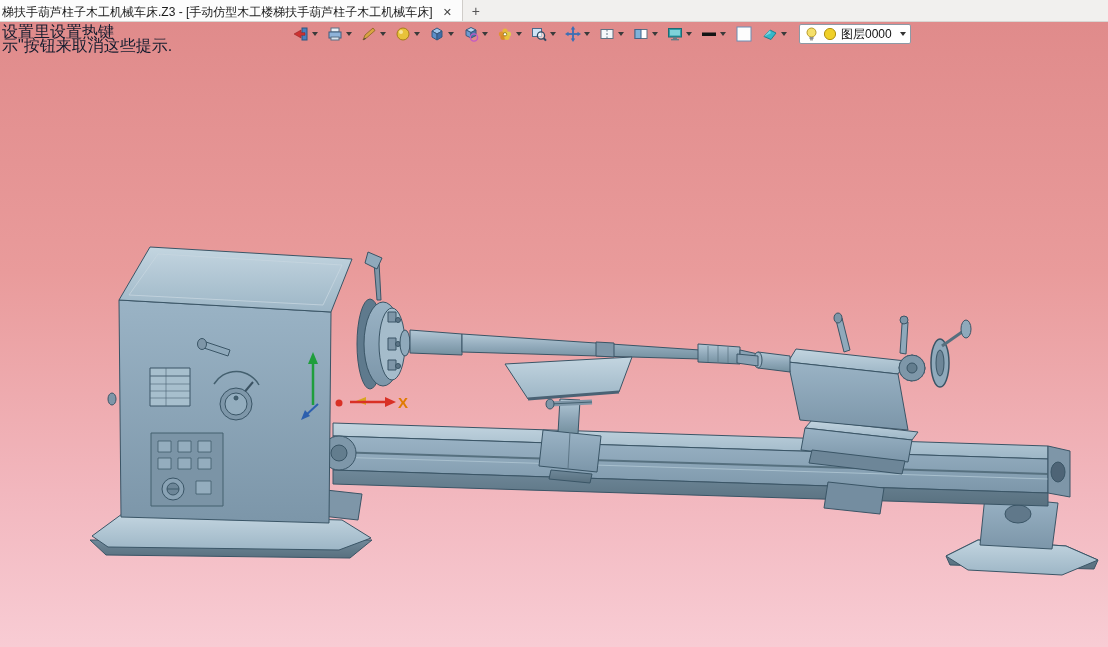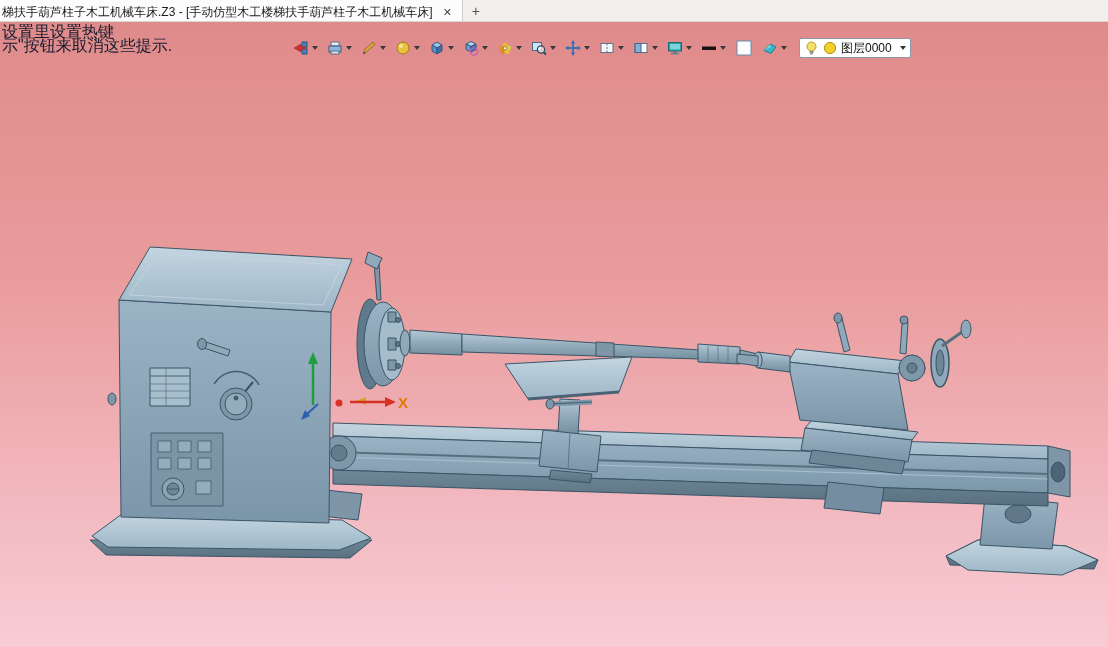--- a/index.html
+++ b/index.html
@@ -28,21 +28,21 @@
     position: absolute; top: 22px; left: 0; width: 1108px; height: 625px;
     background: linear-gradient(180deg, #e08b8b 0%, #e99b9b 40%, #f2b7be 75%, #f8ccd4 100%);
   }
   .hints {
     position: absolute; top: 3px; left: 2px; z-index: 20;
     font-size: 16px; line-height: 14px; color: #131c2e;
   }
 
   
   .toolbar {
-    position: absolute; top: 16px; left: 290px; z-index: 20;
+    position: absolute; top: 2px; left: 290px; z-index: 20;
     display: flex; align-items: flex-start; height: 20px;
   }
   .tbtn {
     display: flex; align-items: center; height: 20px;
     padding: 1px 2px; margin-right: 3px; border: 1px solid transparent; border-radius: 2px;
     cursor: pointer;
   }
   .tbtn svg { display: block; }
   .caret {
     width: 0; height: 0; margin-left: 3px;

